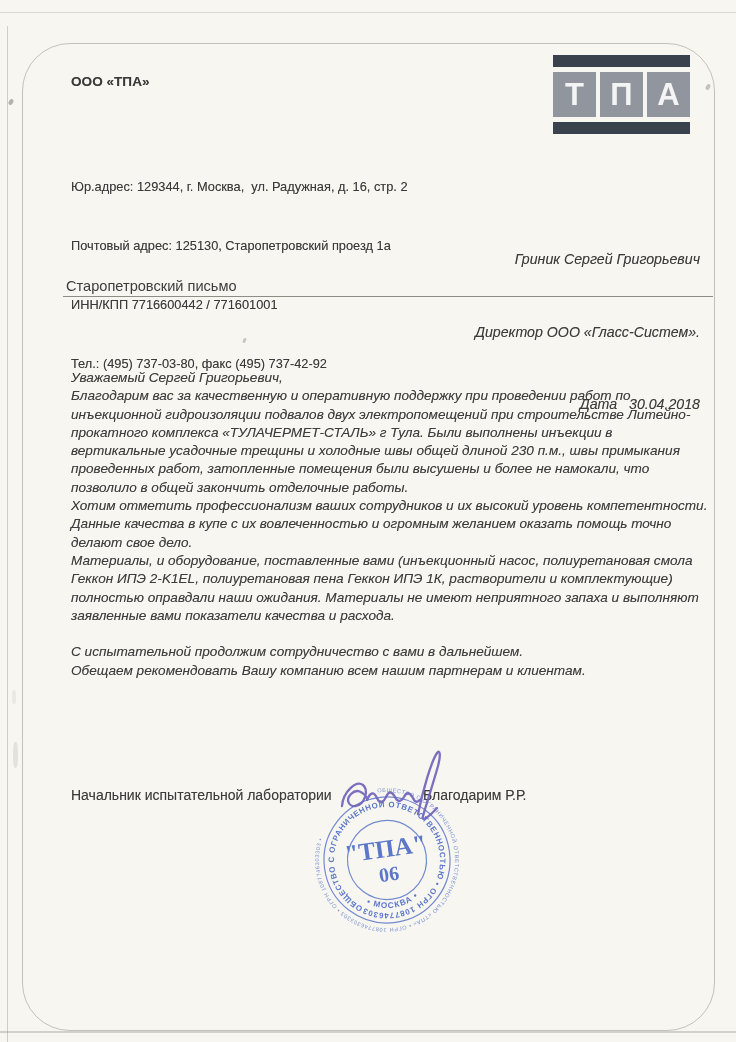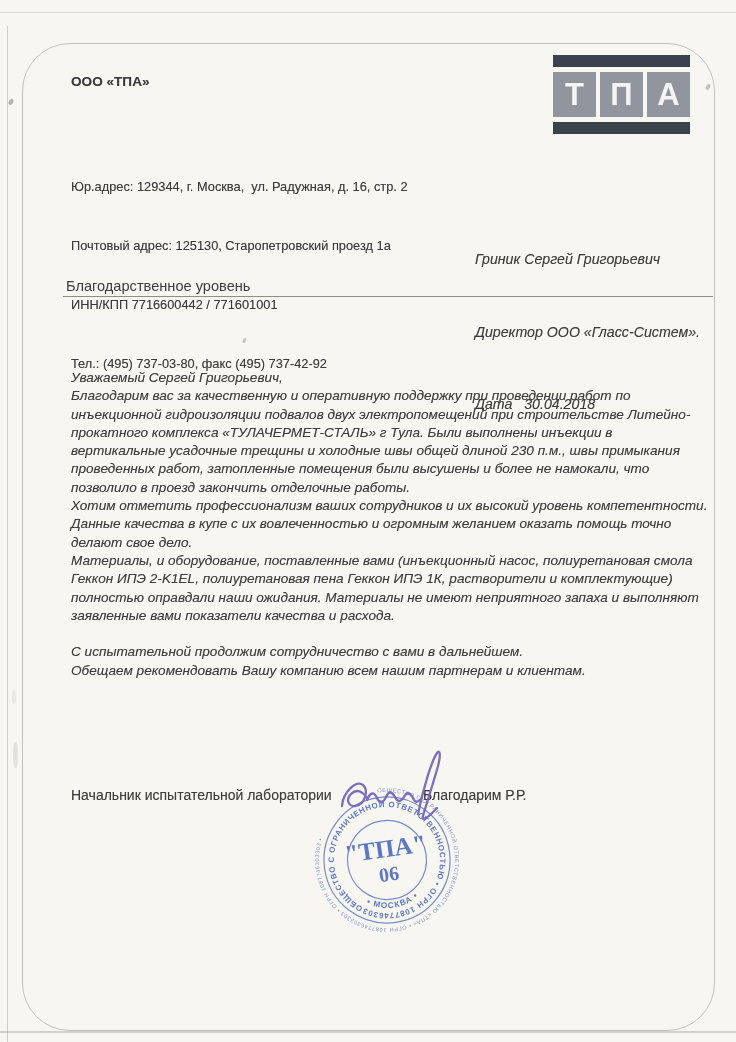--- a/index.html
+++ b/index.html
@@ -30,21 +30,21 @@
   .logo .bar.bottom{margin-top:5px;}
   .logo .squares{display:flex;gap:4px;}
   .logo .sq{
     width:43px;height:45px;background:#91959d;color:#f4f4f4;
     display:flex;align-items:center;justify-content:center;
     font-weight:700;font-size:31px;font-family:"Liberation Sans",sans-serif;
   }
 
   
   .recipient{
-    position:absolute;right:36px;top:177px;
+    position:absolute;right:36px;top:177px;text-align:right;
     font-style:italic;font-size:14.2px;line-height:18.2px;white-space:pre;
     color:#3b3b3b;text-shadow:0 0 .4px rgba(60,60,60,.4);
   }
 
   
   .title{position:absolute;left:66px;top:278px;font-size:14.6px;color:#3c3c3c;}
   .title-rule{position:absolute;left:63px;top:296px;width:650px;height:1px;background:#8d8d86;}
 
   
   .body{position:absolute;left:71px;top:369px;font-size:13.6px;color:#3d3d3d;text-shadow:0 0 .4px rgba(60,60,60,.45);}
@@ -109,39 +109,39 @@
   <div class="recipient">
     
   
       <div>Гриник Сергей Григорьевич</div>
     
       <div>Директор ООО «Гласс-Систем».</div>
     
       <div>Дата   30.04.2018</div>
     </div>
 
-  <div class="title">Благодарственное уровень</div>
+  <div class="title">Старопетровский письмо</div>
   <div class="title-rule"></div>
 
   <div class="body">
 
       <div class="bline">Уважаемый Сергей Григорьевич,</div>
 
       <div class="bline">Благодарим вас за качественную и оперативную поддержку при проведении работ по</div>
 
       <div class="bline">инъекционной гидроизоляции подвалов двух электропомещений при строительстве Литейно-</div>
 
       <div class="bline">прокатного комплекса «ТУЛАЧЕРМЕТ-СТАЛЬ» г Тула. Были выполнены инъекции в</div>
 
       <div class="bline">вертикальные усадочные трещины и холодные швы общей длиной 230 п.м., швы примыкания</div>
 
 
       <div class="bline">проведенных работ, затопленные помещения были высушены и более не намокали, что</div>
 
-      <div class="bline">позволило в проезд закончить отделочные работы.</div>
+      <div class="bline">позволило в общей закончить отделочные работы.</div>
 
       <div class="bline">Хотим отметить профессионализм ваших сотрудников и их высокий уровень компетентности.</div>
 
       <div class="bline">Данные качества в купе с их вовлеченностью и огромным желанием оказать помощь точно</div>
 
       <div class="bline">делают свое дело.</div>
 
       <div class="bline">Материалы, и оборудование, поставленные вами (инъекционный насос, полиуретановая смола</div>
 
       <div class="bline">Геккон ИПЭ 2-K1EL, полиуретановая пена Геккон ИПЭ 1К, растворители и комплектующие)</div>

